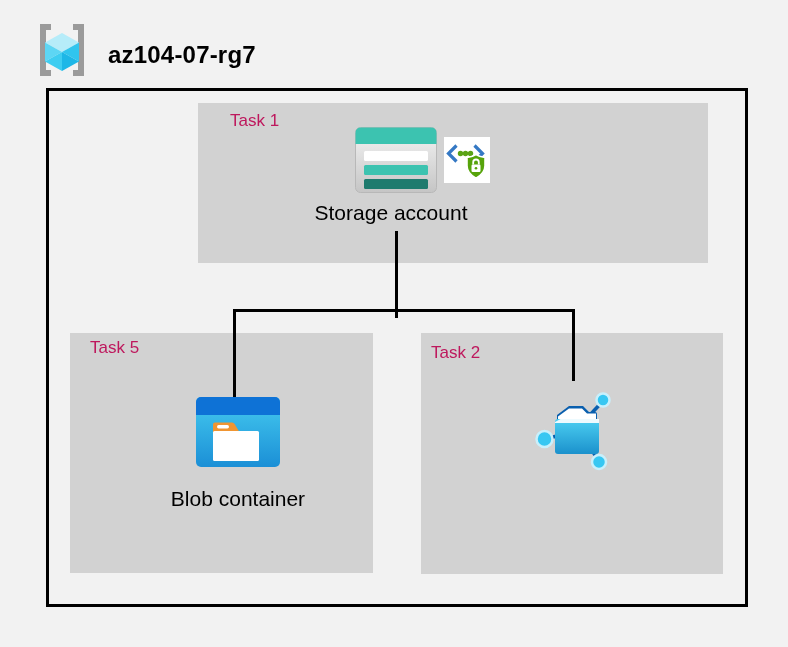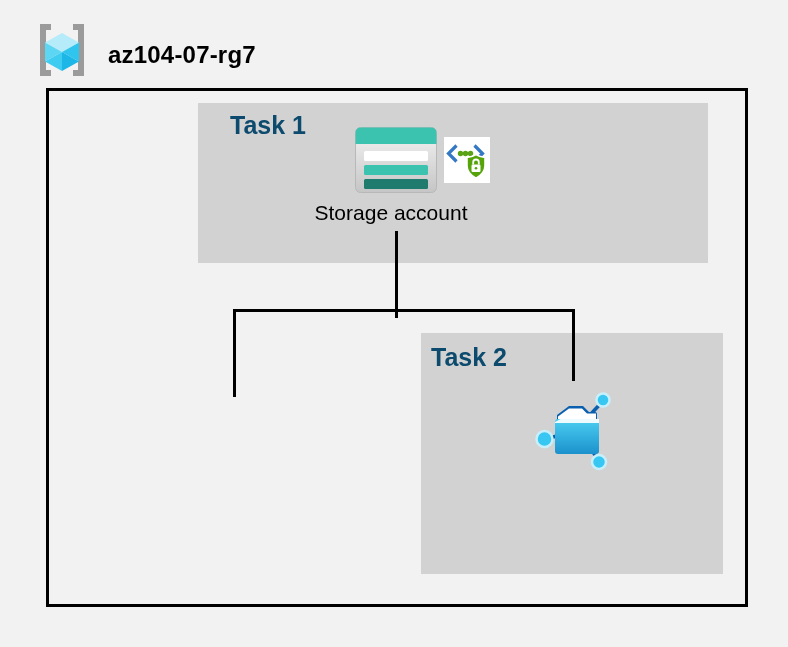--- a/index.html
+++ b/index.html
@@ -22,21 +22,21 @@
   .outer-box{
     position:absolute;left:46px;top:88px;width:702px;height:519px;
     border:3px solid #000;box-sizing:border-box;background:transparent;
   }
   .task-box{position:absolute;background:#d2d2d2;}
   .task-box.t1{left:198px;top:103px;width:510px;height:160px;}
   .task-box.t5{left:70px;top:333px;width:303px;height:240px;}
   .task-box.t3{left:421px;top:333px;width:302px;height:241px;}
   .task-label{
     position:absolute;
-    font-size:25px;font-weight:bold;color:#0c4a6e;
+    font-size:17px;font-weight:normal;color:#be185d;
     white-space:nowrap;
   }
   .t1 .task-label{left:32px;top:8px;}
   .t5 .task-label{left:20px;top:5px;}
   .t3 .task-label{left:10px;top:10px;}
   .res-label{
     position:absolute;width:220px;text-align:center;
     font-size:21px;font-weight:normal;color:#000;
     white-space:nowrap;
   }
@@ -95,20 +95,37 @@
       <circle cx="21.5" cy="16.5" r="2.7" fill="#5aa315"></circle>
       <circle cx="26.5" cy="16.5" r="2.7" fill="#5aa315"></circle>
       <path d="M32 17.5 c2.8 1.8 5.8 2.7 9 2.9 v8.3 c0 5.9 -3.6 9.5 -9 12.4 c-5.4 -2.9 -9 -6.5 -9 -12.4 v-8.3 c3.2 -0.2 6.2 -1.1 9 -2.9 z" fill="#56a30a" stroke="#ffffff" stroke-width="1.6"></path>
       <path d="M29.2 27.5 v-2.2 a2.8 2.8 0 0 1 5.6 0 v2.2" stroke="#ffffff" stroke-width="1.8" fill="none"></path>
       <rect x="27.5" y="27.5" width="9" height="7.5" rx="1.2" fill="#ffffff"></rect>
       <circle cx="32" cy="31.2" r="1.3" fill="#56a30a"></circle>
     </svg>
     <div class="res-label storage">Storage account</div>
   </div>
 
+  <div class="task-box t5">
+    <div class="task-label">Task 5</div>
+    <svg class="icon blob" width="84" height="70" viewBox="0 0 84 70" xmlns="http://www.w3.org/2000/svg">
+      <defs>
+        <linearGradient id="bc" x1="0" y1="0" x2="0" y2="1">
+          <stop offset="0" stop-color="#45cbf0"></stop>
+          <stop offset="1" stop-color="#1b8fd6"></stop>
+        </linearGradient>
+      </defs>
+      <rect x="0" y="0" width="84" height="70" rx="5" fill="url(#bc)"></rect>
+      <path d="M0 18 V5 A5 5 0 0 1 5 0 H79 A5 5 0 0 1 84 5 V18 Z" fill="#0e72d6"></path>
+      <path d="M17 35 v-7.5 a2 2 0 0 1 2 -2 h17 a3 3 0 0 1 2.6 1.5 l4.8 8 z" fill="#f09532"></path>
+      <rect x="21" y="28" width="12" height="3.5" rx="1.7" fill="#ffffff"></rect>
+      <rect x="17" y="34" width="46" height="30" rx="1.5" fill="#ffffff"></rect>
+    </svg>
+    <div class="res-label blob">Blob container</div>
+  </div>
 
   <div class="task-box t3">
     <div class="task-label">Task 2</div>
     <svg class="icon file" width="88" height="88" viewBox="0 0 88 88" xmlns="http://www.w3.org/2000/svg">
       <defs>
         <linearGradient id="fs" x1="0" y1="0" x2="0" y2="1">
           <stop offset="0" stop-color="#4ccff2"></stop>
           <stop offset="1" stop-color="#1b91cc"></stop>
         </linearGradient>
       </defs>

